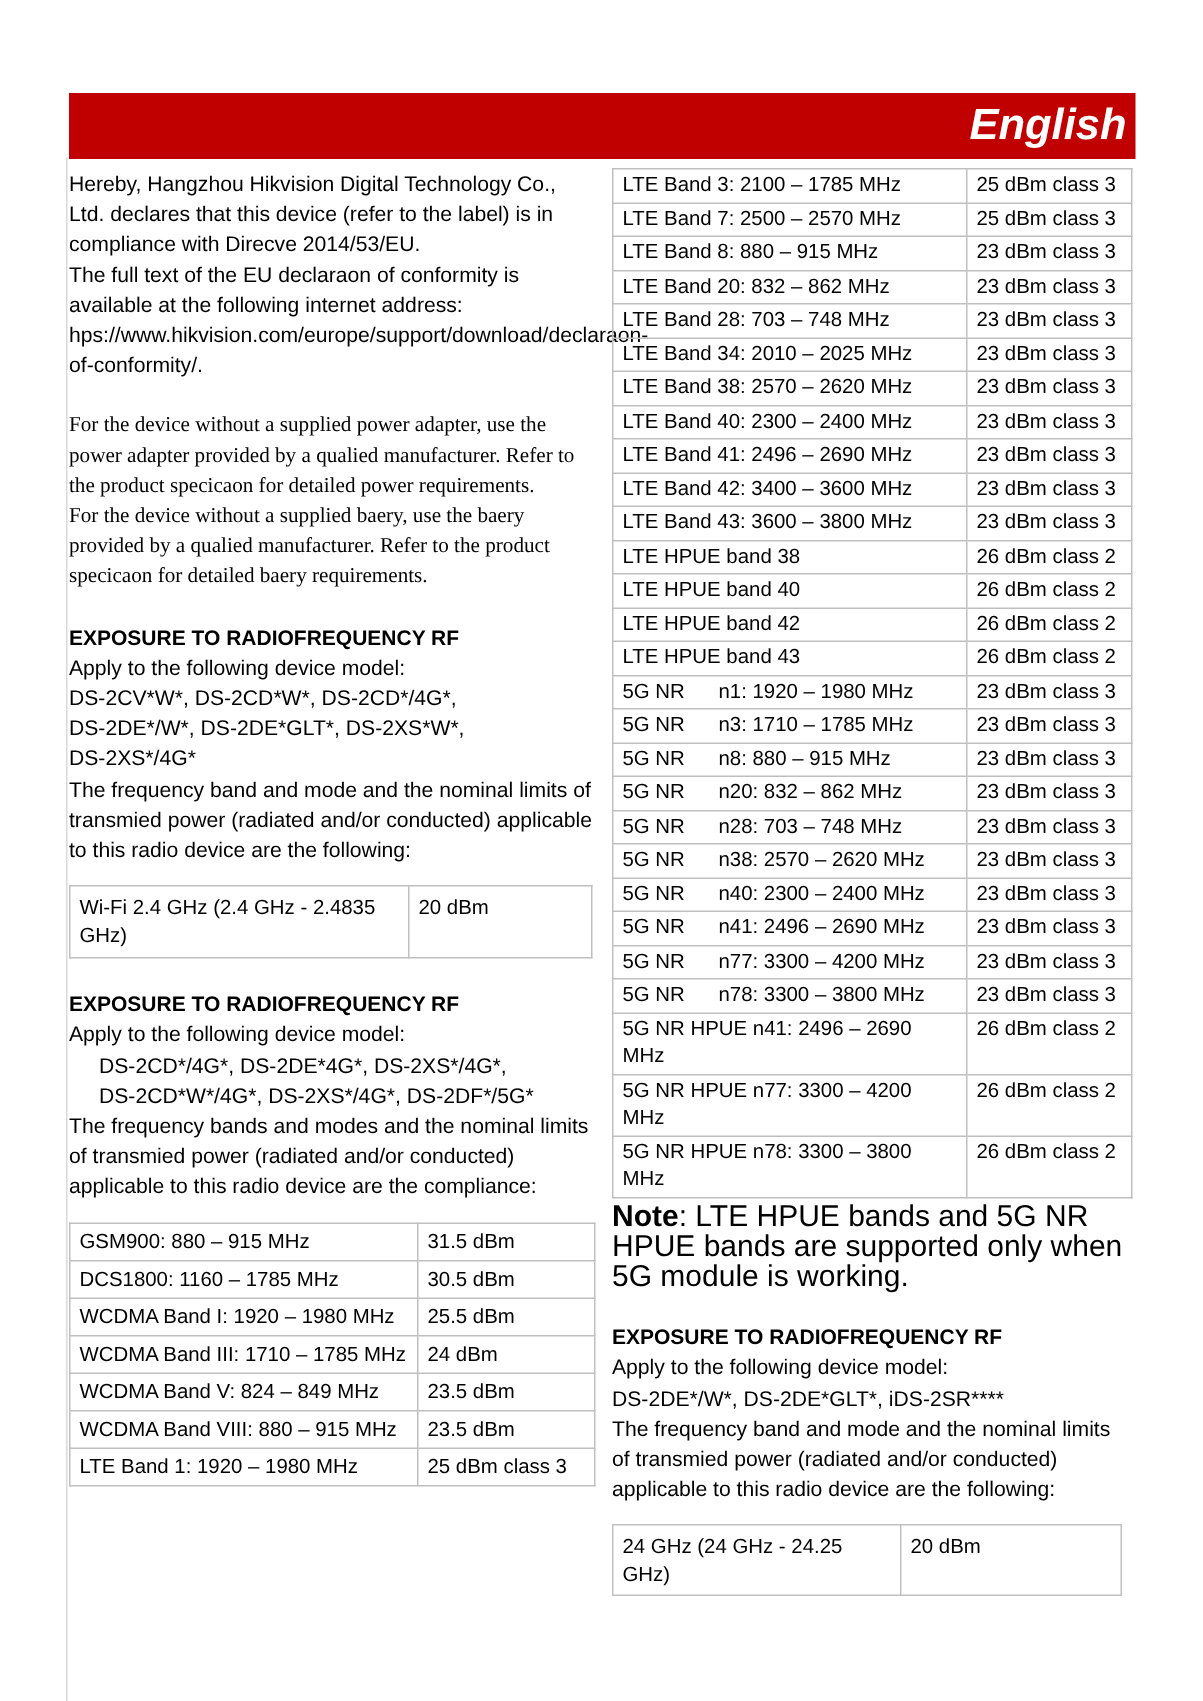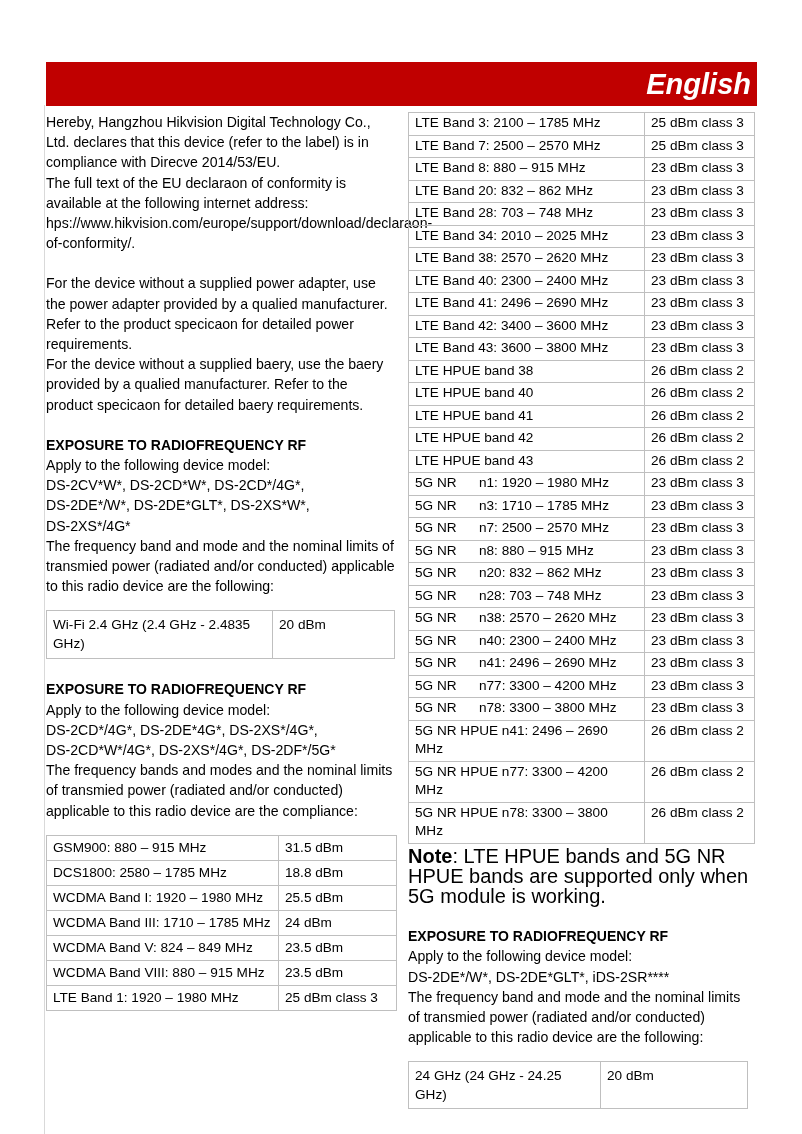--- a/index.html
+++ b/index.html
@@ -130,21 +130,21 @@
     <div class="banner-title">English</div>
   </div>
 
   <div class="col-left">
 
     <p class="para" style="white-space:pre-line;">Hereby, Hangzhou Hikvision Digital Technology Co., Ltd. declares that this device (refer to the label) is in compliance with Direcve 2014/53/EU.
 The full text of the EU declaraon of conformity is available at the following internet address: hps://www.hikvision.com/europe/support/download/declaraon-of-conformity/.</p>
 
     <div class="spacer-20"></div>
 
-    <p class="para" style="white-space:pre-line;">For the device without a supplied power adapter, use the power adapter provided by a qualied manufacturer. Refer to the product specicaon for detailed power requirements.
+    <p class="para" style="white-space:pre-line;font-family:Liberation Serif, serif;">For the device without a supplied power adapter, use the power adapter provided by a qualied manufacturer. Refer to the product specicaon for detailed power requirements.
 For the device without a supplied baery, use the baery provided by a qualied manufacturer. Refer to the product specicaon for detailed baery requirements.</p>
 
     <div class="spacer-20"></div>
 
     <p class="head">EXPOSURE TO RADIOFREQUENCY RF</p>
     <p class="para">Apply to the following device model:</p>
     <p class="para" style="white-space:pre-line;">DS-2CV*W*, DS-2CD*W*, DS-2CD*/4G*,
 DS-2DE*/W*, DS-2DE*GLT*, DS-2XS*W*,
 DS-2XS*/4G*</p>
     <p class="para">The frequency band and mode and the nominal limits of transmied power (radiated and/or conducted) applicable to this radio device are the following:</p>
@@ -161,39 +161,39 @@
             <td>Wi-Fi 2.4 GHz (2.4 GHz - 2.4835 GHz)</td>
             <td>20 dBm</td>
           </tr>
         </tbody>
     </table>
 
     <div class="spacer-20"></div>
 
     <p class="head">EXPOSURE TO RADIOFREQUENCY RF</p>
     <p class="para">Apply to the following device model:</p>
-    <p class="para" style="white-space:pre-line;">DS-2CD*/4G*, DS-2DE*4G*, DS-2XS*/4G*,
+    <p class="para" style="white-space:pre-line;padding-left:20px;">DS-2CD*/4G*, DS-2DE*4G*, DS-2XS*/4G*,
 DS-2CD*W*/4G*, DS-2XS*/4G*, DS-2DF*/5G*</p>
     <p class="para">The frequency bands and modes and the nominal limits of transmied power (radiated and/or conducted) applicable to this radio device are the compliance:</p>
 
     <div class="spacer-14"></div>
 
     <table class="spec gsm">
       <colgroup>
           <col class="c1">
           <col class="c2">
         </colgroup>
       <tbody>
           <tr>
             <td>GSM900: 880 – 915 MHz</td>
             <td>31.5 dBm</td>
           </tr>
           <tr>
-            <td>DCS1800: 2580 – 1785 MHz</td>
-            <td>18.8 dBm</td>
+            <td>DCS1800: 1160 – 1785 MHz</td>
+            <td>30.5 dBm</td>
           </tr>
           <tr>
             <td>WCDMA Band I: 1920 – 1980 MHz</td>
             <td>25.5 dBm</td>
           </tr>
           <tr>
             <td>WCDMA Band III: 1710 – 1785 MHz</td>
             <td>24 dBm</td>
           </tr>
           <tr>
@@ -267,41 +267,33 @@
           </tr>
           <tr>
             <td>LTE HPUE band 38</td>
             <td>26 dBm class 2</td>
           </tr>
           <tr>
             <td>LTE HPUE band 40</td>
             <td>26 dBm class 2</td>
           </tr>
           <tr>
-            <td>LTE HPUE band 41</td>
-            <td>26 dBm class 2</td>
-          </tr>
-          <tr>
             <td>LTE HPUE band 42</td>
             <td>26 dBm class 2</td>
           </tr>
           <tr>
             <td>LTE HPUE band 43</td>
             <td>26 dBm class 2</td>
           </tr>
           <tr>
             <td><span class="nr-label">5G NR</span>n1: 1920 – 1980 MHz</td>
             <td>23 dBm class 3</td>
           </tr>
           <tr>
             <td><span class="nr-label">5G NR</span>n3: 1710 – 1785 MHz</td>
-            <td>23 dBm class 3</td>
-          </tr>
-          <tr>
-            <td><span class="nr-label">5G NR</span>n7: 2500 – 2570 MHz</td>
             <td>23 dBm class 3</td>
           </tr>
           <tr>
             <td><span class="nr-label">5G NR</span>n8: 880 – 915 MHz</td>
             <td>23 dBm class 3</td>
           </tr>
           <tr>
             <td><span class="nr-label">5G NR</span>n20: 832 – 862 MHz</td>
             <td>23 dBm class 3</td>
           </tr>

